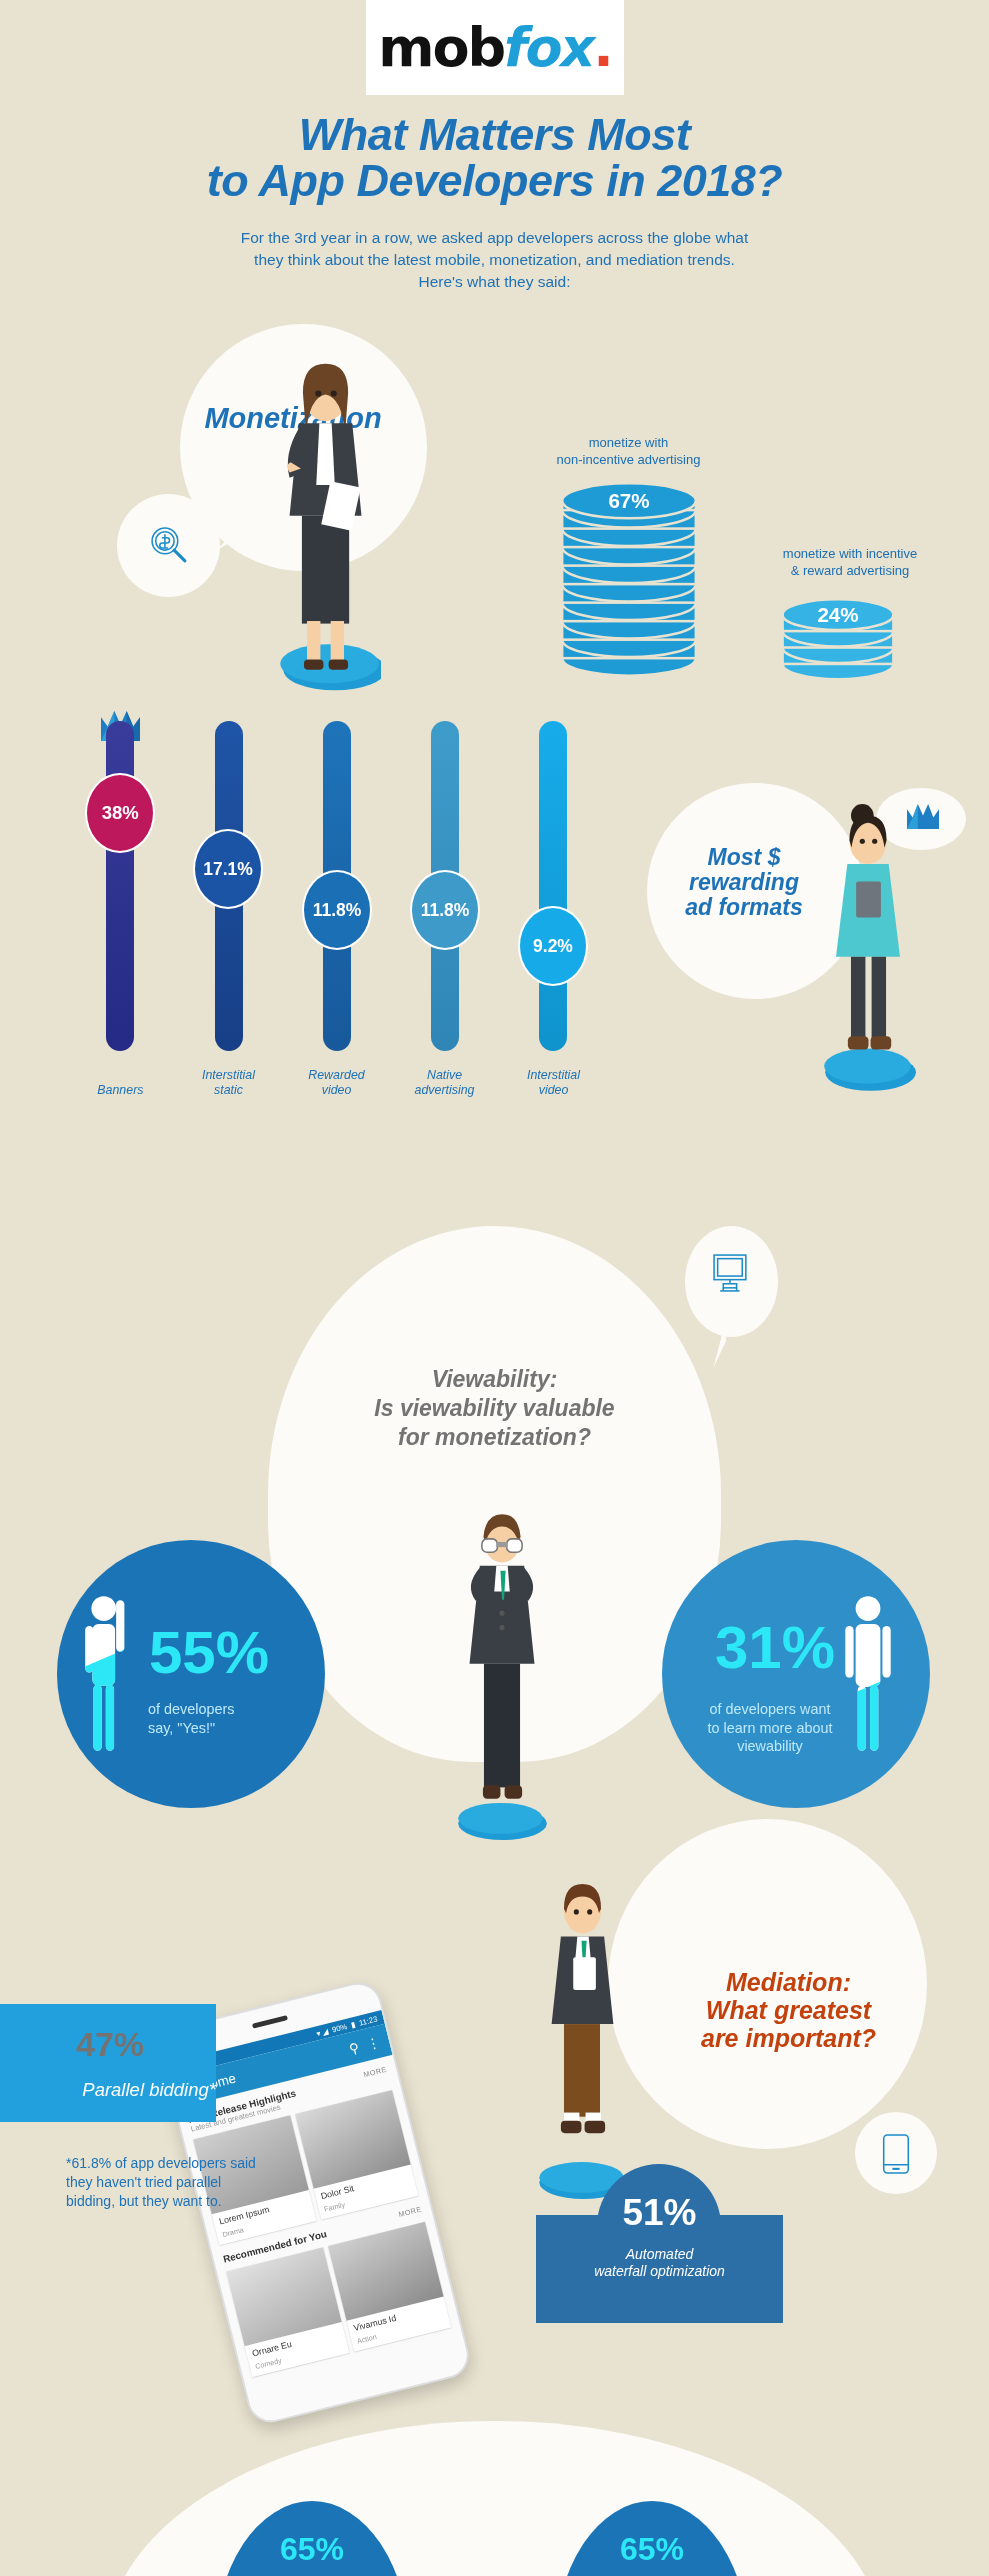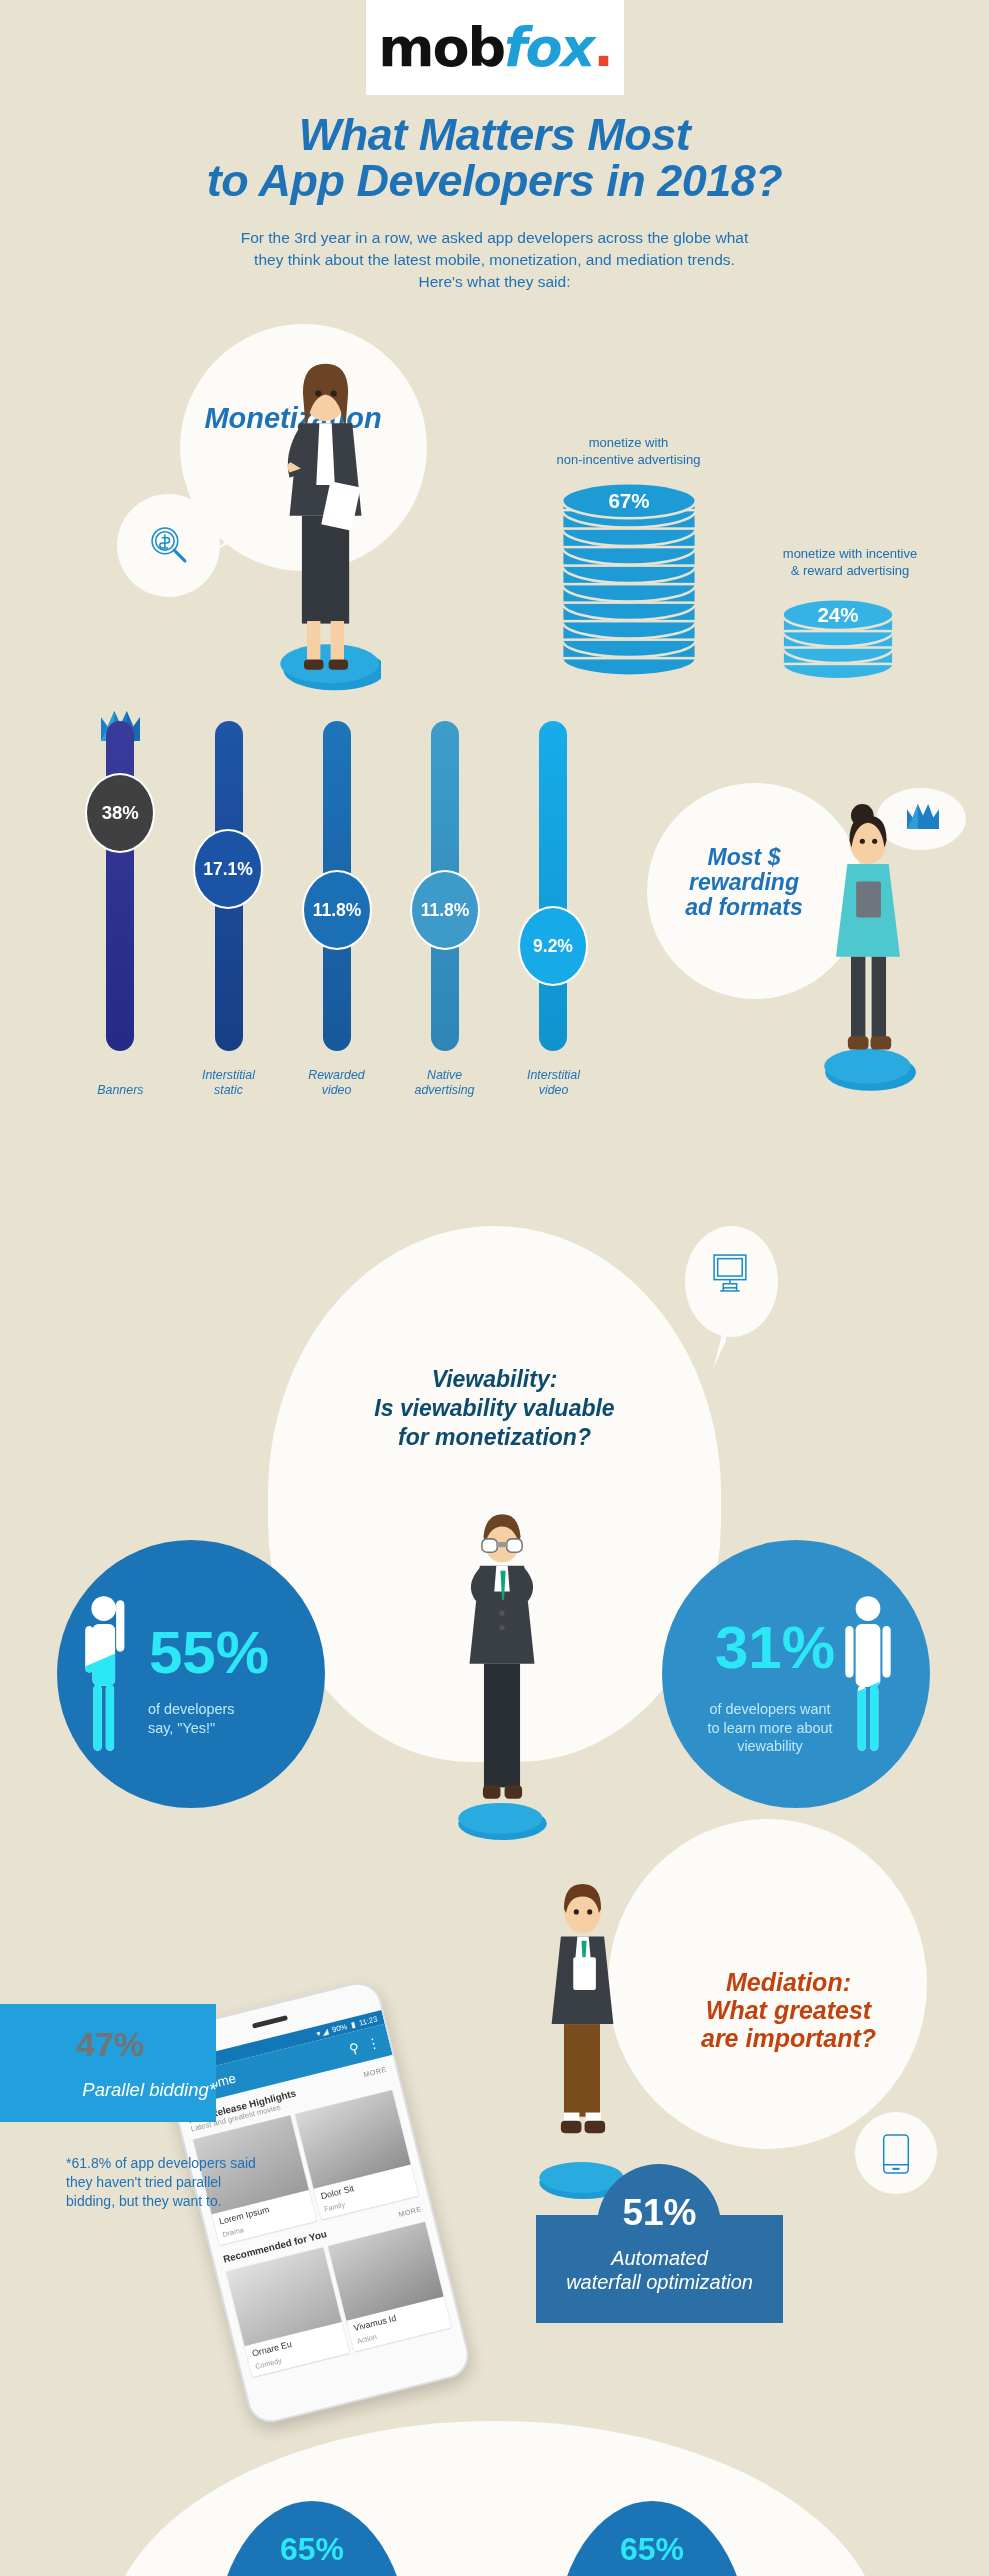--- a/index.html
+++ b/index.html
@@ -54,21 +54,21 @@
   #rewarding-bubble { left:647px; top:783px; width:216px; height:216px; background:#FCFBF7; border-radius:50%; }
   #rewarding-title { left:659px; top:845px; width:170px; font-size:23px; font-weight:bold;
       font-style:italic; line-height:1.08; color:#1E72B8; }
   #woman2 { left:819px; top:804px; width:98px; height:289px; }
   #crown-bubble { left:876px; top:788px; width:90px; height:62px; background:#FCFBF7; border-radius:50%; }
   #crown-small { left:907px; top:804px; width:32px; height:25px; }
 
   
   #view-white { left:268px; top:1226px; width:453px; height:536px; background:#FCFBF7; border-radius:50% 50% 45% 45%; }
   #view-title { left:309px; top:1365px; width:371px; font-size:23px; font-weight:bold;
-      font-style:italic; line-height:1.25; color:#0c4a6e; }
+      font-style:italic; line-height:1.25; color:#737373; }
   #view-icon-bubble { left:685px; top:1226px; width:93px; height:111px; background:#FCFBF7; border-radius:50%; }
   #view-icon-tail { left:690px; top:1319px; width:36px; height:49px; background:#FCFBF7;
       clip-path: polygon(100% 0, 65% 100%, 100% 45%); }
   #view-icon { left:711px; top:1252px; width:42px; height:42px; }
 
   #circle-left { left:57px; top:1540px; width:268px; height:268px; background:#1B74B5; border-radius:50%; }
   #circle-right { left:662px; top:1540px; width:268px; height:268px; background:#2E8FC9; border-radius:50%; }
   .big-pct { position:absolute; font-size:60px; font-weight:bold; color:#2CE7F5; line-height:1; }
   .big-sub { position:absolute; font-size:14.4px; color:#BEE9FA; line-height:1.3; }
   #man-binoc { left:453px; top:1510px; width:98px; height:330px; }
@@ -85,21 +85,21 @@
 
   #bid-box { left:0; top:2004px; width:216px; height:118px; background:#22A0DE; }
   #bid-cap { left:0; top:2012px; width:216px; height:62px; }
   #bid-pct { left:0; top:2025px; width:220px; text-align:center; font-size:34px; font-weight:bold; color:#737373; }
   #bid-label { left:0; top:2079px; width:216px; text-align:right; font-size:18.5px; font-style:italic; color:#fff; }
   #bid-note { left:66px; top:2154px; width:206px; font-size:14px; line-height:1.35; color:#1E72B8; }
 
   #wf-box { left:536px; top:2215px; width:247px; height:108px; background:#2B6FA6; }
   #wf-cap { left:597px; top:2164px; width:124px; height:124px; background:#2B6FA6; border-radius:50%; }
   #wf-pct { left:536px; top:2192px; width:247px; text-align:center; font-size:37px; font-weight:600; color:#fff; }
-  #wf-label { left:536px; top:2246px; width:247px; text-align:center; font-size:20px; font-style:italic; color:#fff; line-height:1.2; }
+  #wf-label { left:536px; top:2246px; width:247px; text-align:center; font-size:14px; font-style:italic; color:#fff; line-height:1.2; }
 
   
   #data-white { left:106px; top:2421px; width:778px; height:659px; background:#FCFBF7;
       border-radius:50% 50% 0 0 / 34% 34% 0 0; }
   .data-oval { position:absolute; background:#1B74B5; border-radius:50%; }
   #oval-a { left:214px; top:2501px; width:196px; height:299px; }
   #oval-b { left:554px; top:2501px; width:196px; height:299px; }
   .data-pct { position:absolute; font-size:32px; font-weight:bold; color:#2CE7F5; width:100%; text-align:center; }
 </style>
 </head>
@@ -209,21 +209,21 @@
       <polygon points="50,0 63,30 76,12 76,58 50,58" fill="#1765A8" opacity=".8"></polygon>
     </svg>
   </div>
 
   <div class="bar" style="left:29px; height:330px; background:linear-gradient(180deg,#3A3C9B,#252a86);"></div>
   <div class="bar" style="left:138px; height:330px; background:linear-gradient(180deg,#1F55A7,#173F86);"></div>
   <div class="bar" style="left:246px; height:330px; background:linear-gradient(180deg,#1E74BA,#17599b);"></div>
   <div class="bar" style="left:354px; height:330px; background:linear-gradient(180deg,#3E9CCB,#2f86b6);"></div>
   <div class="bar" style="left:462px; height:330px; background:linear-gradient(180deg,#17ACEA,#0f93cd);"></div>
 
-  <div class="bubble" style="left:8.2px; top:57px; width:70px; height:80px; background:#404040; font-size:18.5px;">
+  <div class="bubble" style="left:8.2px; top:57px; width:70px; height:80px; background:#be185d; font-size:18.5px;">
     <span>38%</span>
   </div>
   <div class="bubble" style="left:116px; top:113px; width:70px; height:80px; background:#1B53A5; font-size:17.5px;">
     <span>17.1%</span>
   </div>
   <div class="bubble" style="left:225px; top:154px; width:70px; height:80px; background:#1B6FB5; font-size:17.5px;">
     <span>11.8%</span>
   </div>
   <div class="bubble" style="left:333px; top:154px; width:70px; height:80px; background:#3D9AC9; font-size:17.5px;">
     <span>11.8%</span>

